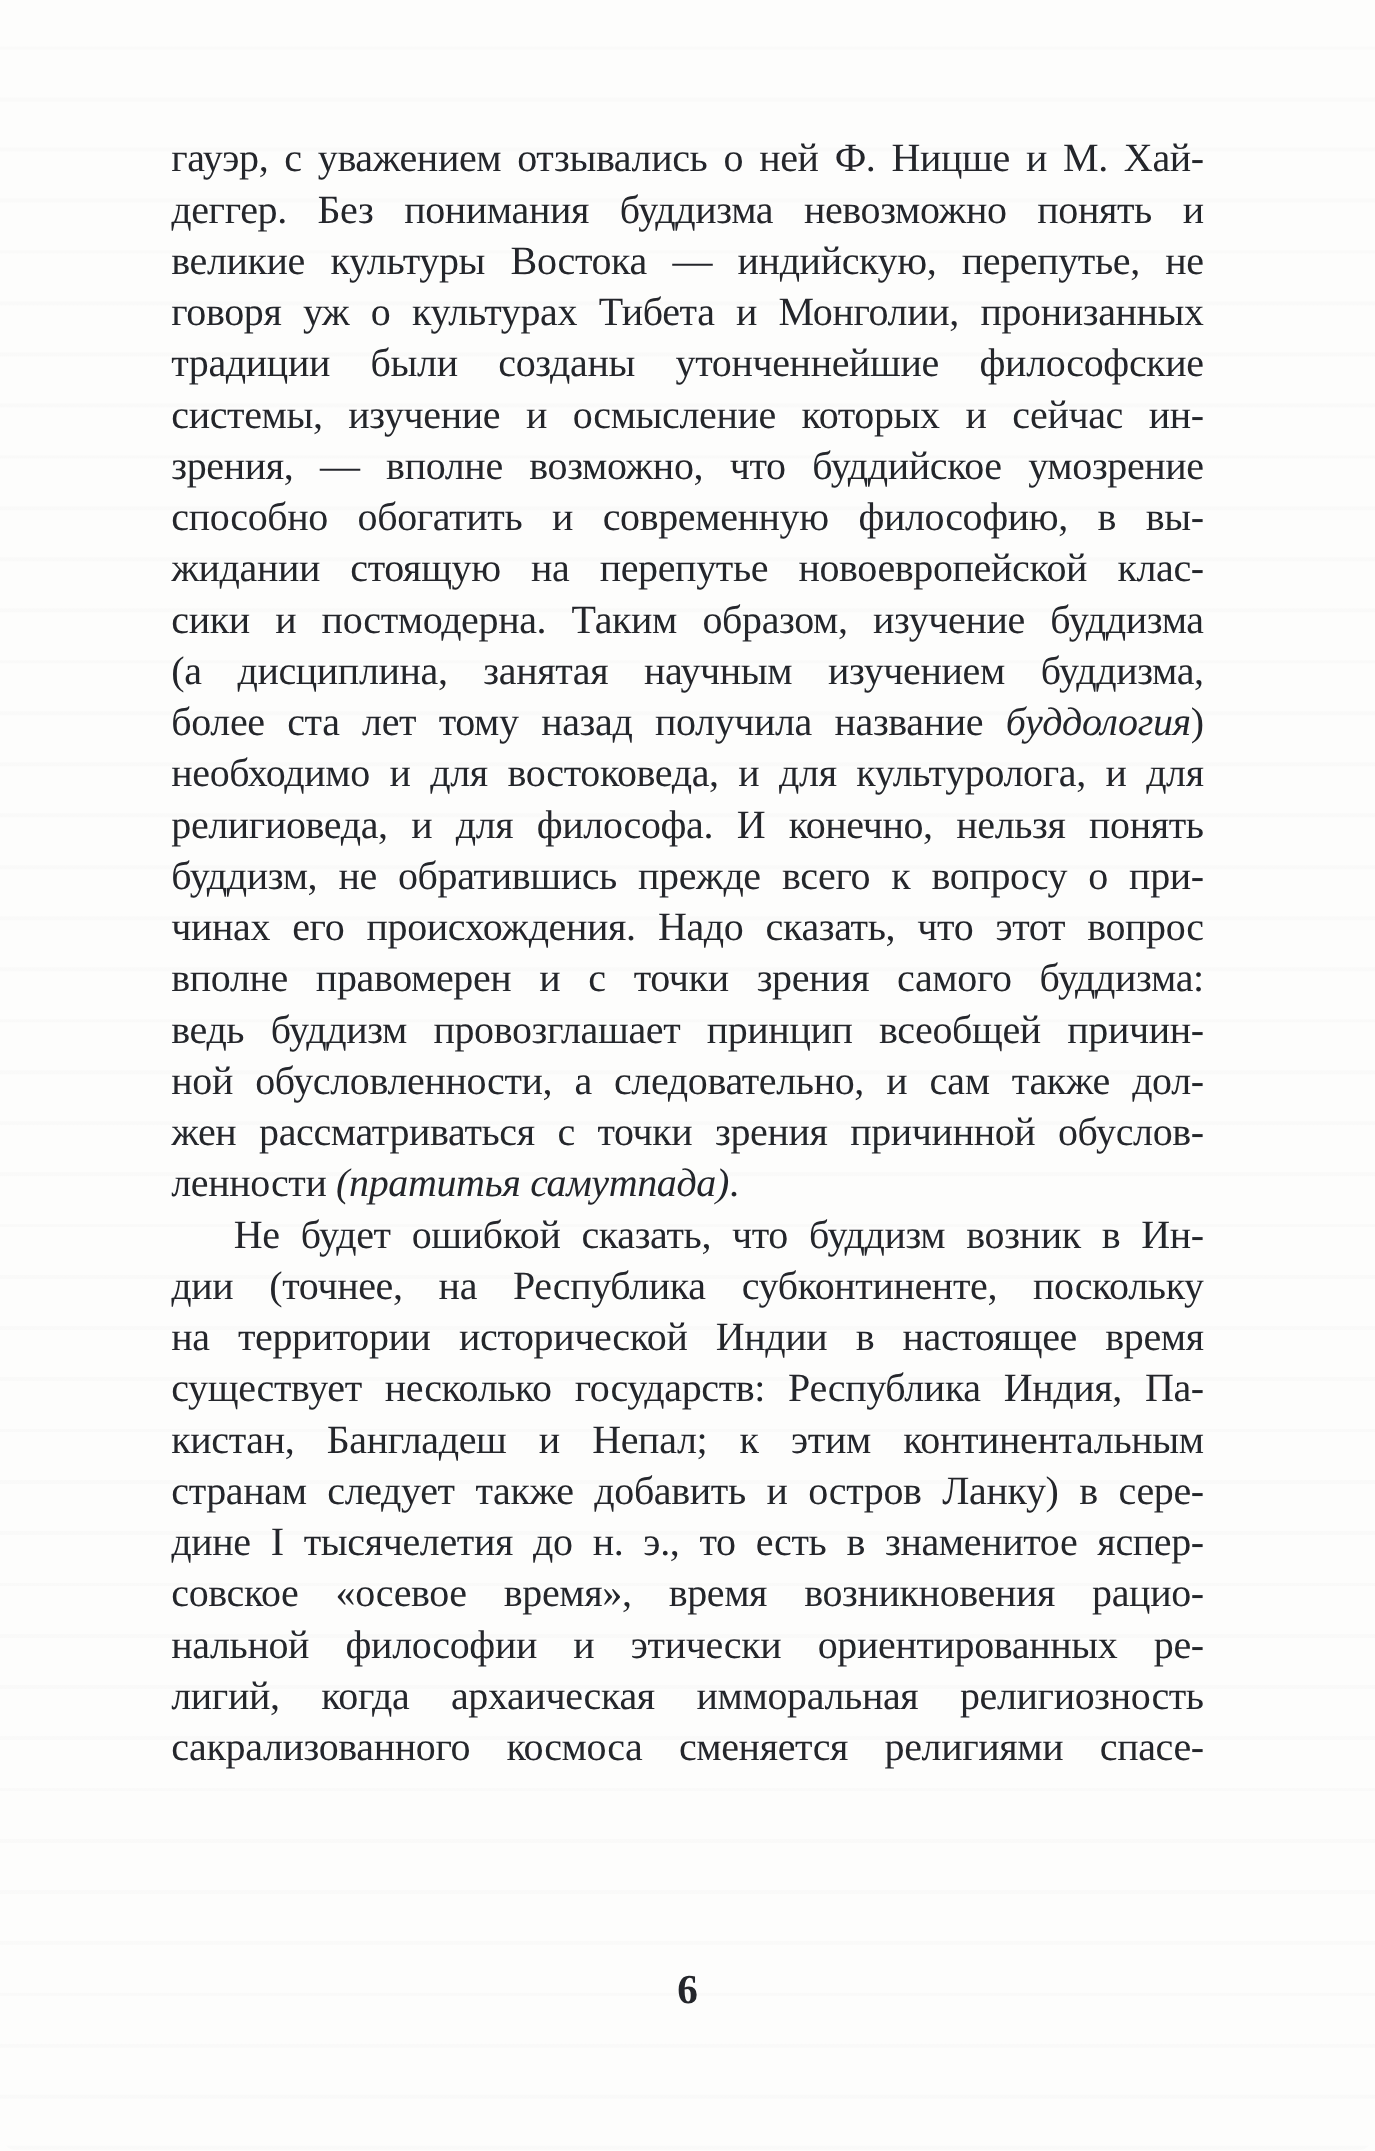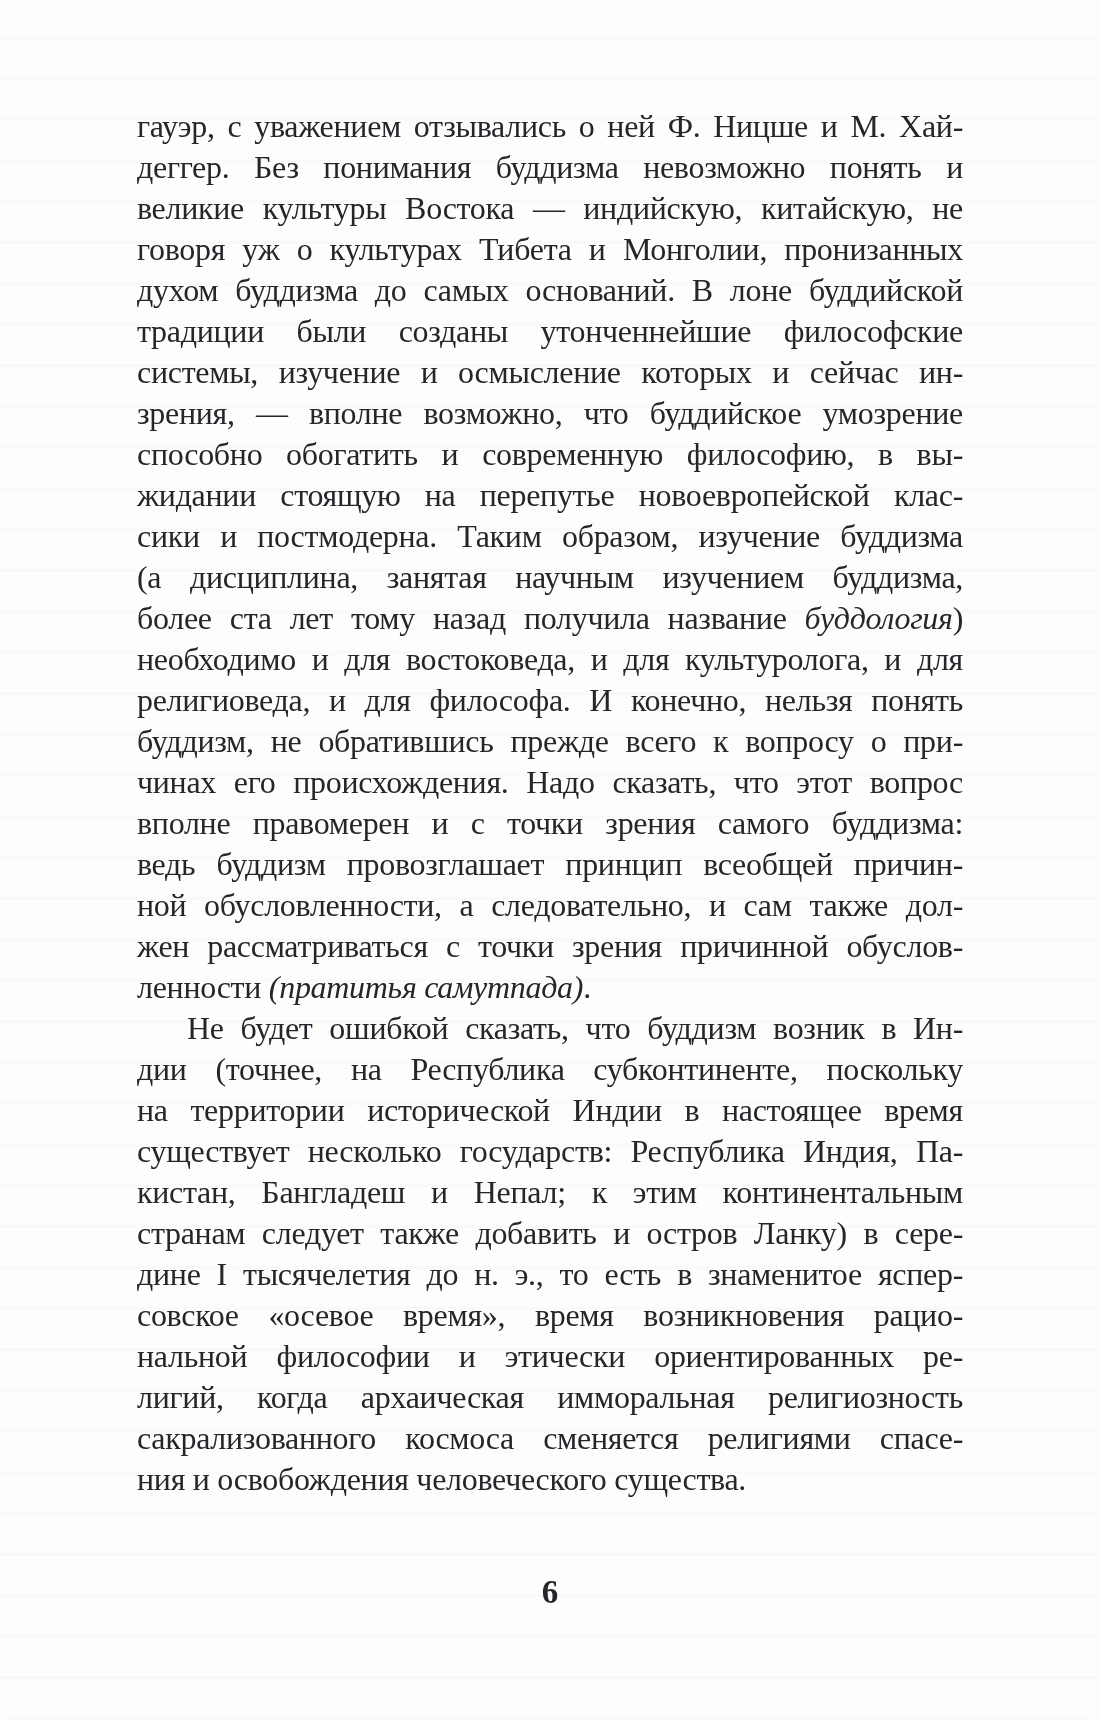--- a/index.html
+++ b/index.html
@@ -70,23 +70,22 @@
   }
 </style>
 </head>
 <body>
 
 <div class="book-page">
   <div class="text-column">
       <div class="paragraph">
         <div class="line">гауэр, с уважением отзывались о ней Ф. Ницше и М. Хай-</div>
         <div class="line">деггер. Без понимания буддизма невозможно понять и</div>
-        <div class="line">великие культуры Востока — индийскую, китайскую, не</div>
+        <div class="line">великие культуры Востока — индийскую, перепутье, не</div>
         <div class="line">говоря уж о культурах Тибета и Монголии, пронизанных</div>
-        <div class="line">духом буддизма до самых оснований. В лоне буддийской</div>
         <div class="line">традиции были созданы утонченнейшие философские</div>
         <div class="line">системы, изучение и осмысление которых и сейчас ин-</div>
         <div class="line">зрения, — вполне возможно, что буддийское умозрение</div>
         <div class="line">способно обогатить и современную философию, в вы-</div>
         <div class="line">жидании стоящую на перепутье новоевропейской клас-</div>
         <div class="line">сики и постмодерна. Таким образом, изучение буддизма</div>
         <div class="line">(а дисциплина, занятая научным изучением буддизма,</div>
         <div class="line">более ста лет тому назад получила название <em>буддология</em>)</div>
         <div class="line">необходимо и для востоковеда, и для культуролога, и для</div>
         <div class="line">религиоведа, и для философа. И конечно, нельзя понять</div>
@@ -103,17 +102,16 @@
         <div class="line">дии (точнее, на Республика субконтиненте, поскольку</div>
         <div class="line">на территории исторической Индии в настоящее время</div>
         <div class="line">существует несколько государств: Республика Индия, Па-</div>
         <div class="line">кистан, Бангладеш и Непал; к этим континентальным</div>
         <div class="line">странам следует также добавить и остров Ланку) в сере-</div>
         <div class="line">дине I тысячелетия до н. э., то есть в знаменитое яспер-</div>
         <div class="line">совское «осевое время», время возникновения рацио-</div>
         <div class="line">нальной философии и этически ориентированных ре-</div>
         <div class="line">лигий, когда архаическая имморальная религиозность</div>
         <div class="line">сакрализованного космоса сменяется религиями спасе-</div>
-        <div class="line para-end">ния и освобождения человеческого существа.</div>
       </div>
     </div>
   <div class="page-number">6</div>
 </div>
 
 </body></html>

